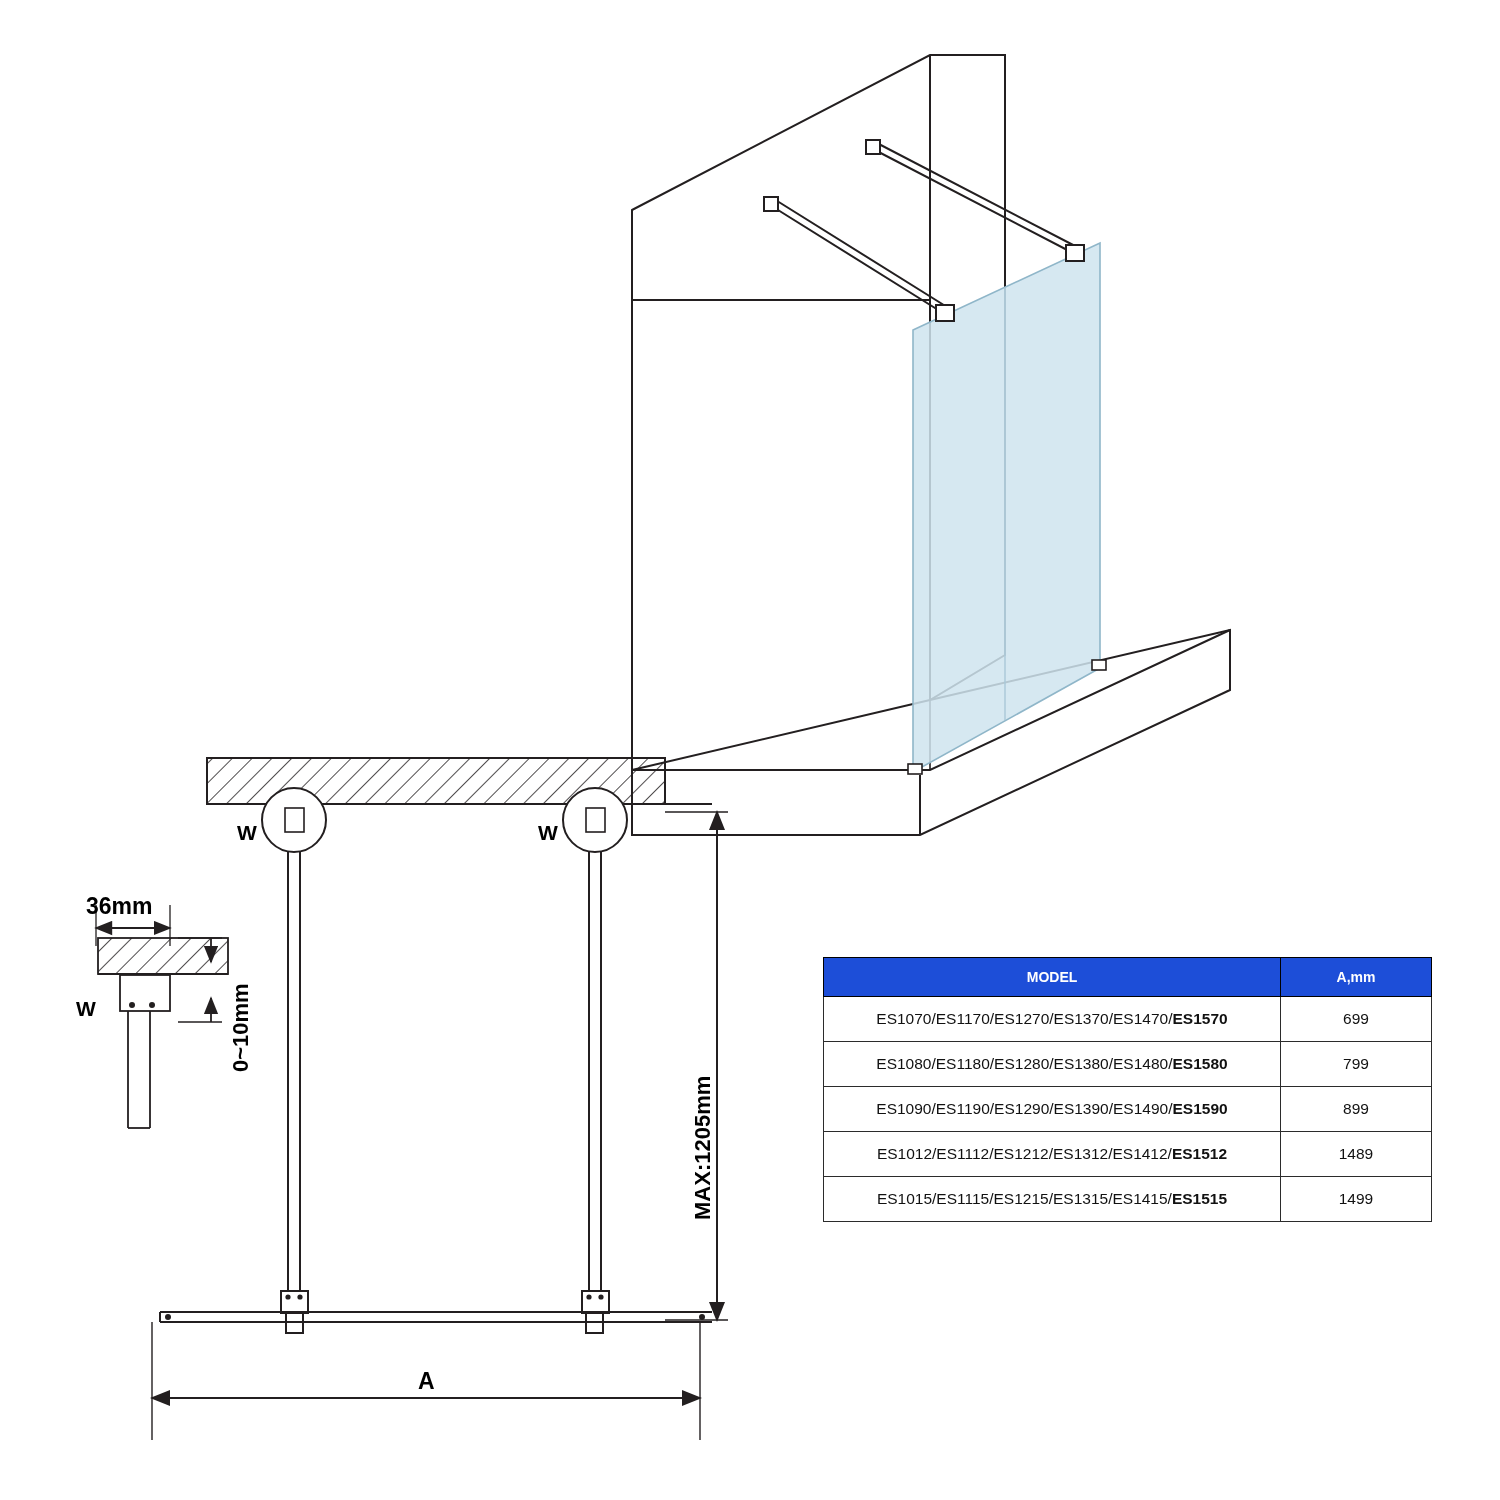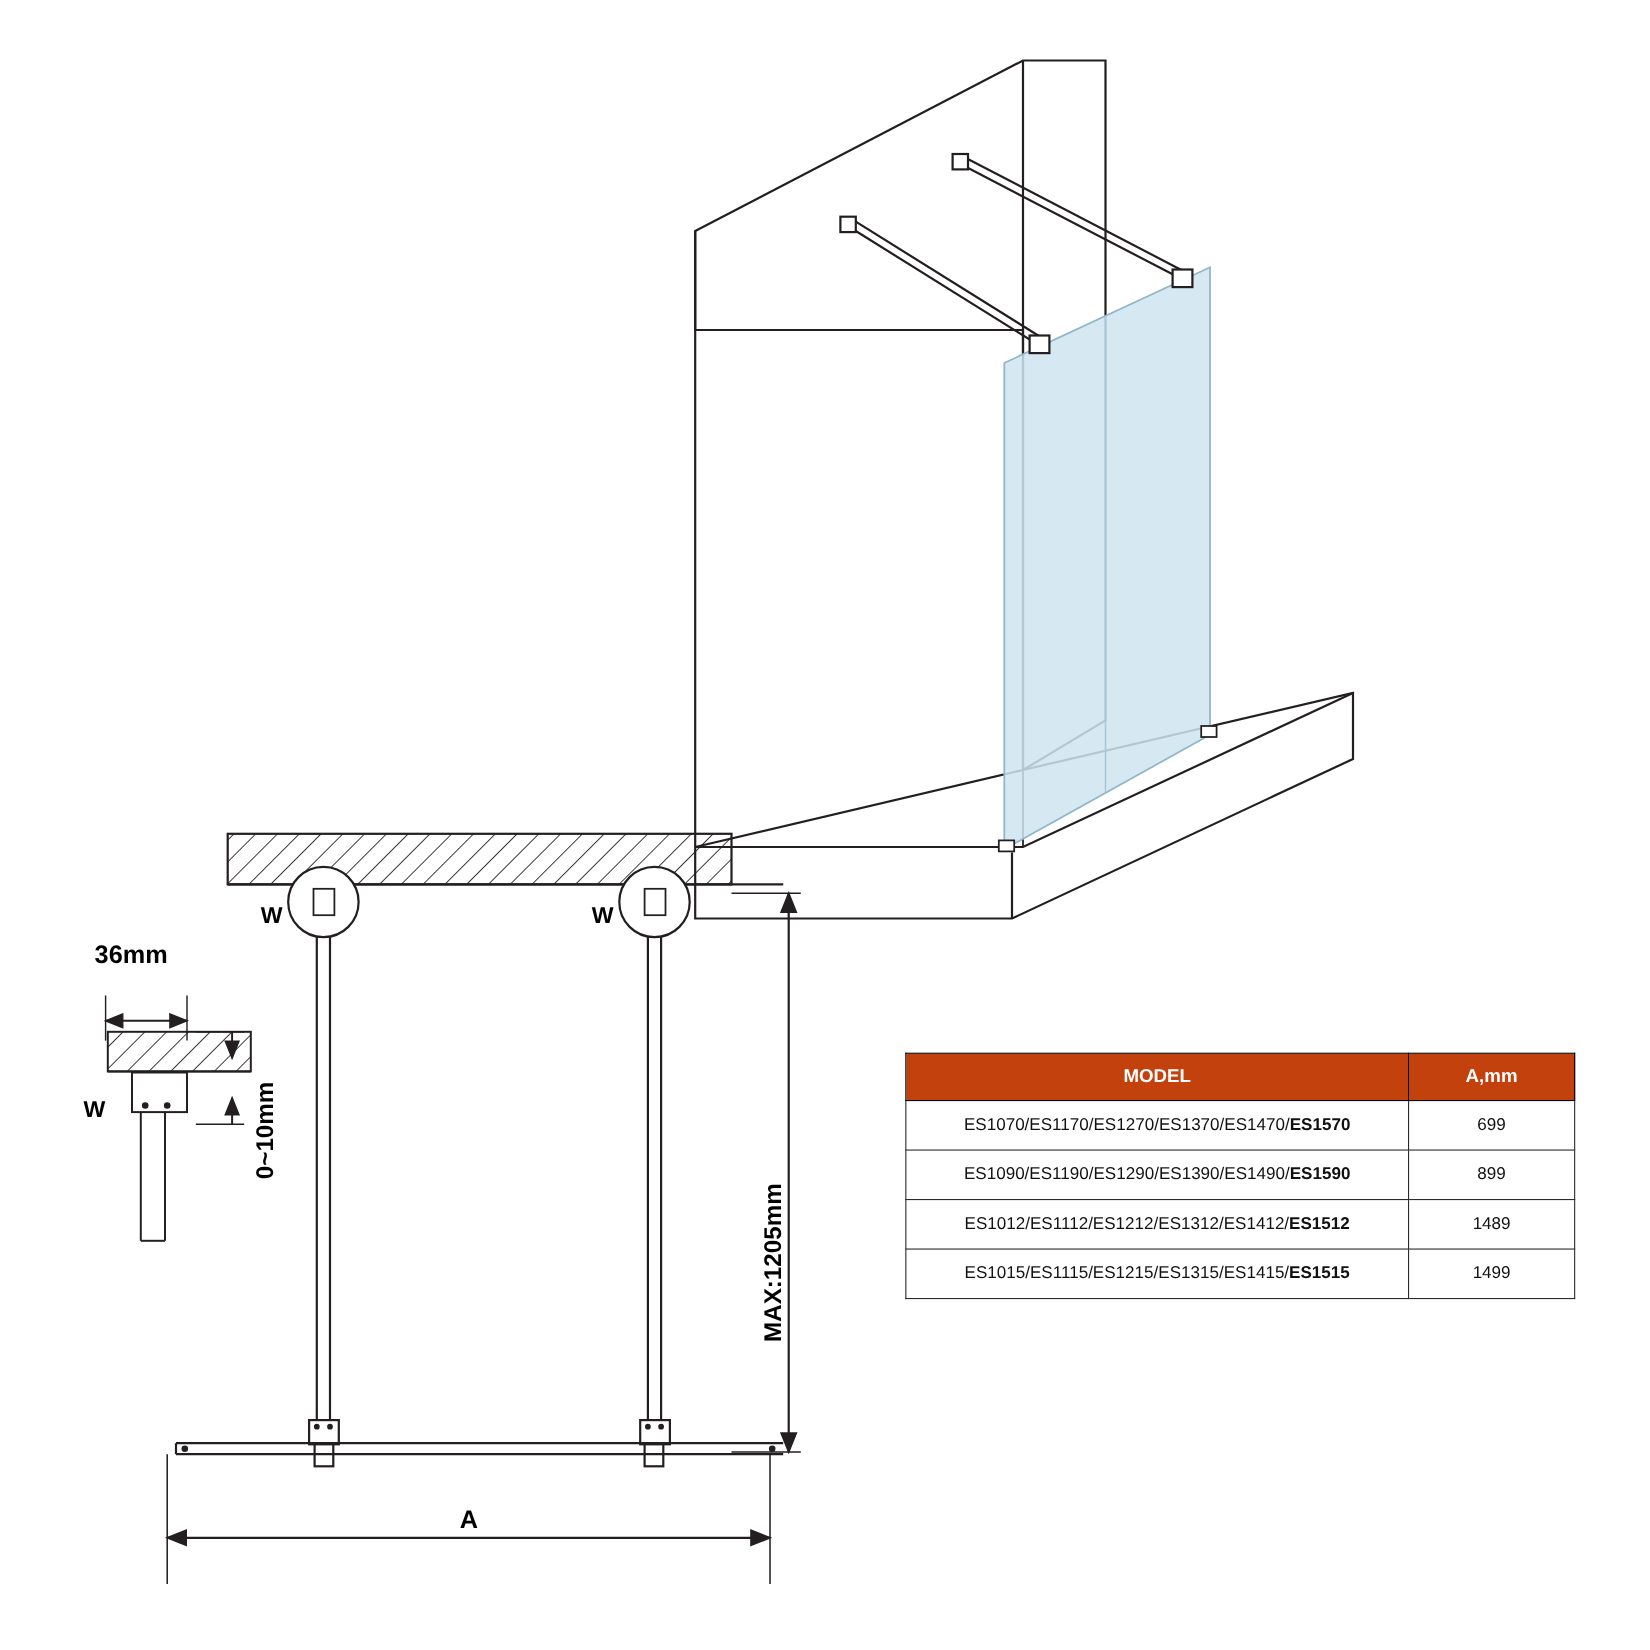--- a/index.html
+++ b/index.html
@@ -30,23 +30,23 @@
   .spec-table {
     position: absolute;
     left: 823px;
     top: 957px;
     width: 590px;
     border-collapse: collapse;
     table-layout: fixed;
     font-family: "Liberation Sans", sans-serif;
   }
   .spec-table thead th {
-    background: #c2410c;
+    background: #1d4ed8;
     color: #ffffff;
-    font-size: 17px;
+    font-size: 14px;
     font-weight: bold;
     padding: 11px 4px;
     text-align: center;
     border: 1px solid #000000;
   }
   .spec-table td {
     border: 1px solid #2b2b2b;
     font-size: 15.5px;
     color: #111111;
     padding: 10px 6px;
@@ -65,21 +65,21 @@
   .col-a { width: 142px; }
 
   
   .lbl {
     position: absolute;
     font-family: "Liberation Sans", sans-serif;
     color: #000000;
     font-weight: bold;
     white-space: nowrap;
   }
-  .lbl-36mm { left: 86px; top: 854px; font-size: 23px; }
+  .lbl-36mm { left: 86px; top: 893px; font-size: 23px; }
   .lbl-w1 { left: 237px; top: 821px; font-size: 21px; }
   .lbl-w2 { left: 538px; top: 821px; font-size: 21px; }
   .lbl-w3 { left: 76px; top: 997px; font-size: 21px; }
   .lbl-a { left: 418px; top: 1368px; font-size: 23px; }
   .lbl-010 {
     left: 228px; top: 942px;
     font-size: 22px;
     transform-origin: left top;
     transform: rotate(-90deg) translate(-130px, 0px);
   }
@@ -218,20 +218,24 @@
         <th class="col-model">MODEL</th>
         <th class="col-a">A,mm</th>
       </tr>
     </thead>
     <tbody id="spec-body">
         <tr>
           <td class="model-cell col-model"><span>ES1070/ES1170/ES1270/ES1370/ES1470/</span><b>ES1570</b></td>
           <td class="col-a">699</td>
         </tr>
         <tr>
+          <td class="model-cell col-model"><span>ES1080/ES1180/ES1280/ES1380/ES1480/</span><b>ES1580</b></td>
+          <td class="col-a">799</td>
+        </tr>
+        <tr>
           <td class="model-cell col-model"><span>ES1090/ES1190/ES1290/ES1390/ES1490/</span><b>ES1590</b></td>
           <td class="col-a">899</td>
         </tr>
         <tr>
           <td class="model-cell col-model"><span>ES1012/ES1112/ES1212/ES1312/ES1412/</span><b>ES1512</b></td>
           <td class="col-a">1489</td>
         </tr>
         <tr>
           <td class="model-cell col-model"><span>ES1015/ES1115/ES1215/ES1315/ES1415/</span><b>ES1515</b></td>
           <td class="col-a">1499</td>

